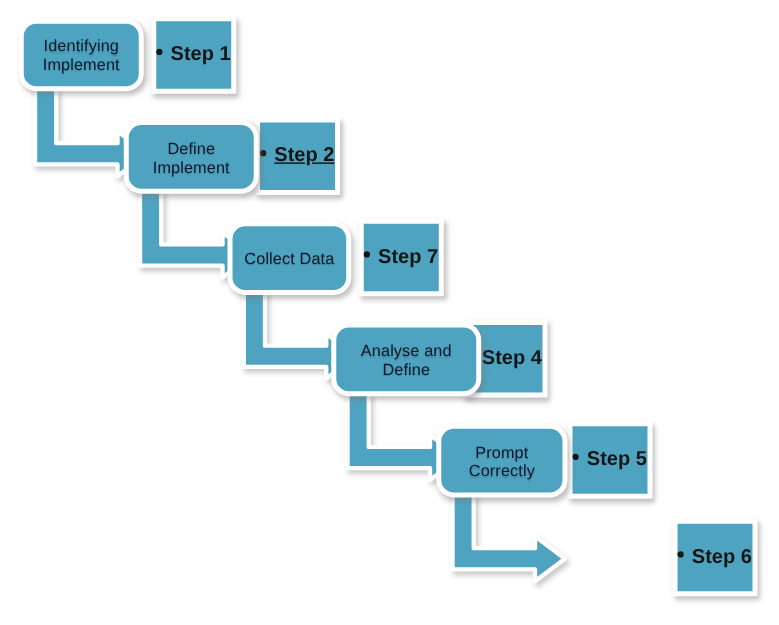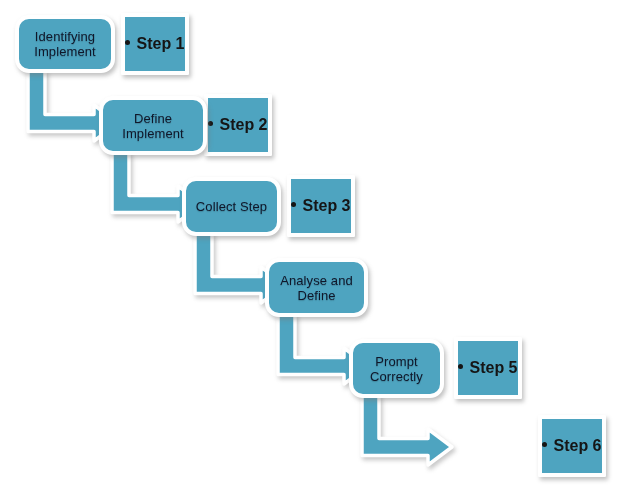--- a/index.html
+++ b/index.html
@@ -99,62 +99,65 @@
       <div class="proc-label">
         <div>Identifying</div>
         <div>Implement</div>
       </div>
     </div>
     <div class="arrow-wrap" style="left: 102px; top: 152px; width: 100px; height: 72px;">
       <svg width="106" height="80" viewBox="0 0 106 80">
         <polygon points="10,0 27,0 27,43.5 76,43.5 76,34 100,52 76,70 76,60.5 10,60.5" fill="#4EA4C0" stroke="#ffffff" stroke-width="3.5" stroke-linejoin="round" style="filter:drop-shadow(2px 3px 2px rgba(120,120,120,0.4))"></polygon>
       </svg>
     </div>
-    <div class="step-box" style="left: 204px; top: 94px; width: 68px; height: 62px;">
+    <div class="step-box" style="left: 204px; top: 94px; width: 68px; height: 62px; text-decoration: underline;">
       <span><span class="step-bullet"></span><span class="step-label">Step 2</span></span>
     </div>
     <div class="proc-box" style="left: 99px; top: 96px; width: 108px; height: 59px;">
       <div class="proc-label">
         <div>Define</div>
         <div>Implement</div>
       </div>
     </div>
     <div class="arrow-wrap" style="left: 185px; top: 233px; width: 100px; height: 72px;">
       <svg width="106" height="80" viewBox="0 0 106 80">
         <polygon points="10,0 27,0 27,43.5 76,43.5 76,34 100,52 76,70 76,60.5 10,60.5" fill="#4EA4C0" stroke="#ffffff" stroke-width="3.5" stroke-linejoin="round" style="filter:drop-shadow(2px 3px 2px rgba(120,120,120,0.4))"></polygon>
       </svg>
     </div>
     <div class="step-box" style="left: 287px; top: 175px; width: 68px; height: 62px;">
-      <span><span class="step-bullet"></span><span class="step-label">Step 3</span></span>
+      <span><span class="step-bullet"></span><span class="step-label">Step 7</span></span>
     </div>
     <div class="proc-box" style="left: 182px; top: 177px; width: 99px; height: 59px;">
       <div class="proc-label">
-        <div>Collect Step</div>
+        <div>Collect Data</div>
       </div>
     </div>
     <div class="arrow-wrap" style="left: 268px; top: 314px; width: 100px; height: 72px;">
       <svg width="106" height="80" viewBox="0 0 106 80">
         <polygon points="10,0 27,0 27,43.5 76,43.5 76,34 100,52 76,70 76,60.5 10,60.5" fill="#4EA4C0" stroke="#ffffff" stroke-width="3.5" stroke-linejoin="round" style="filter:drop-shadow(2px 3px 2px rgba(120,120,120,0.4))"></polygon>
       </svg>
     </div>
-    <div class="proc-box" style="left: 265px; top: 258px; width: 103px; height: 59px;">
+    <div class="step-box" style="left: 370px; top: 256px; width: 68px; height: 62px;">
+      <span><span class="step-bullet"></span><span class="step-label">Step 4</span></span>
+    </div>
+    <div class="proc-box" style="left: 265px; top: 258px; width: 120px; height: 59px;">
       <div class="proc-label">
         <div>Analyse and</div>
         <div>Define</div>
       </div>
     </div>
     <div class="arrow-wrap" style="left: 352px; top: 395px; width: 100px; height: 72px;">
       <svg width="106" height="80" viewBox="0 0 106 80">
         <polygon points="10,0 27,0 27,43.5 76,43.5 76,34 100,52 76,70 76,60.5 10,60.5" fill="#4EA4C0" stroke="#ffffff" stroke-width="3.5" stroke-linejoin="round" style="filter:drop-shadow(2px 3px 2px rgba(120,120,120,0.4))"></polygon>
       </svg>
     </div>
     <div class="step-box" style="left: 454px; top: 337px; width: 68px; height: 62px; text-align: right;">
       <span><span class="step-bullet"></span><span class="step-label">Step 5</span></span>
     </div>
-    <div class="proc-box" style="left: 349px; top: 339px; width: 95px; height: 59px;">
+    <div class="proc-box" style="left: 349px; top: 339px; width: 105px; height: 59px;">
       <div class="proc-label">
         <div>Prompt</div>
         <div>Correctly</div>
       </div>
     </div>
     <div class="step-box" style="left: 538px; top: 415px; width: 68px; height: 62px; justify-content: center;">
       <span><span class="step-bullet"></span><span class="step-label">Step 6</span></span>
     </div>
   </div>
 

